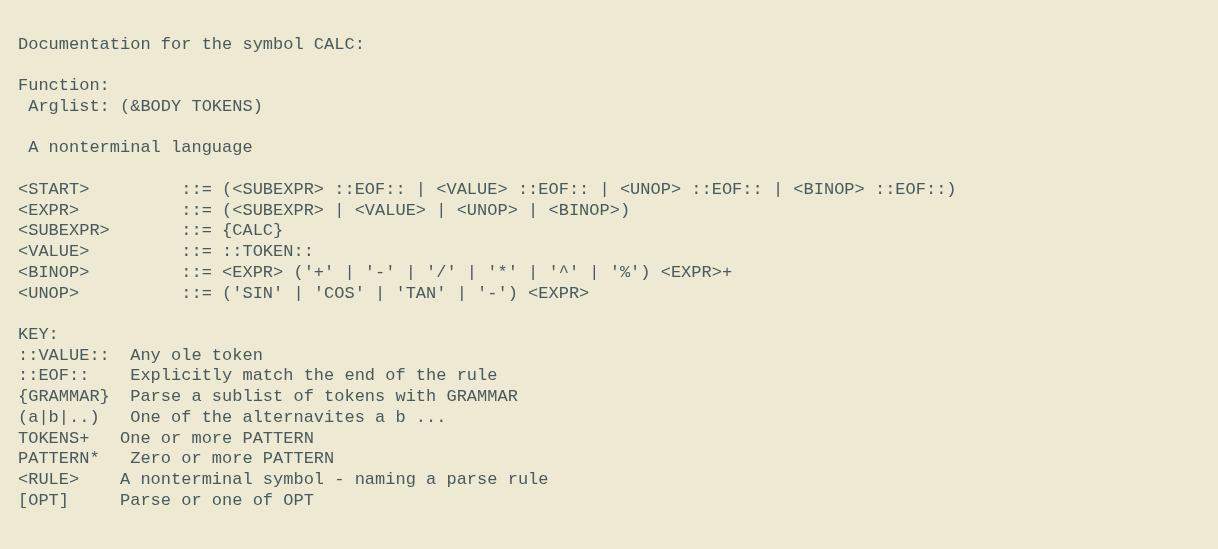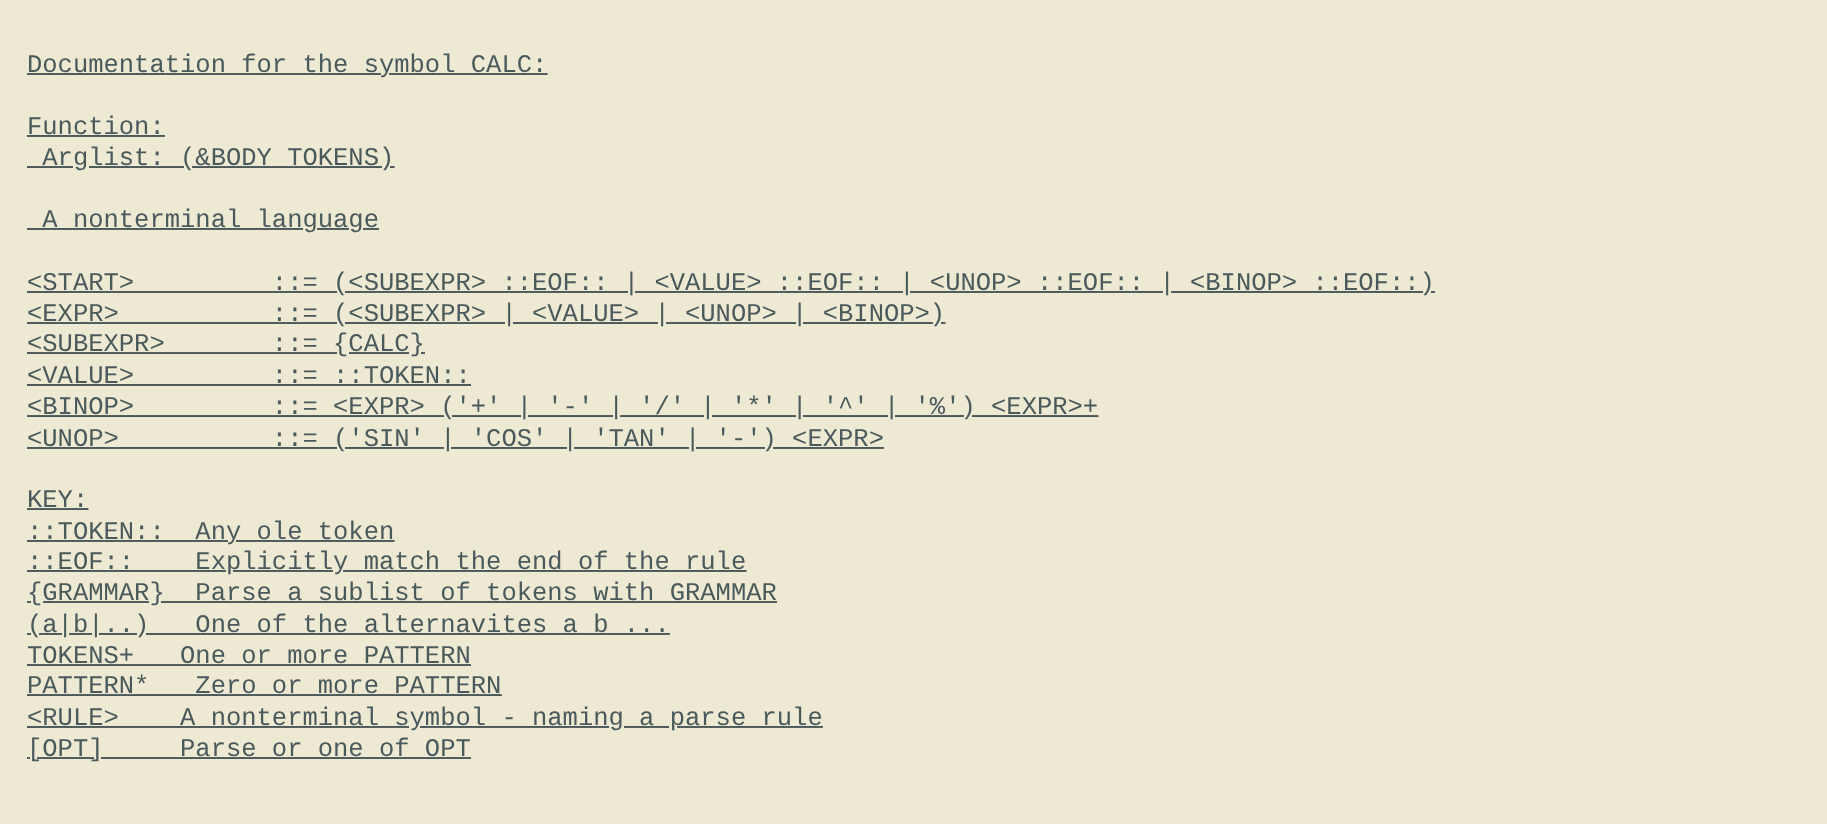--- a/index.html
+++ b/index.html
@@ -1,19 +1,18 @@
 <!DOCTYPE html>
 <html><head>
   <meta charset="utf-8">
   <style>
     * {
       margin: 0;
       padding: 0;
       box-sizing: border-box;
-      text-decoration: underline;
     }
     body {
       background-color: #ede9d3;
       font-family: 'Consolas', 'Monaco', 'Courier New', monospace;
       font-size: 17px;
       line-height: 1.22;
       color: #4a5a5c;
       padding: 14px 18px;
       white-space: pre;
       width: 1218px;
@@ -31,21 +30,21 @@
 <span> A nonterminal language</span>
 
 <span>&lt;START&gt;         ::= (&lt;SUBEXPR&gt; ::EOF:: | &lt;VALUE&gt; ::EOF:: | &lt;UNOP&gt; ::EOF:: | &lt;BINOP&gt; ::EOF::)</span>
 <span>&lt;EXPR&gt;          ::= (&lt;SUBEXPR&gt; | &lt;VALUE&gt; | &lt;UNOP&gt; | &lt;BINOP&gt;)</span>
 <span>&lt;SUBEXPR&gt;       ::= {CALC}</span>
 <span>&lt;VALUE&gt;         ::= ::TOKEN::</span>
 <span>&lt;BINOP&gt;         ::= &lt;EXPR&gt; ('+' | '-' | '/' | '*' | '^' | '%') &lt;EXPR&gt;+</span>
 <span>&lt;UNOP&gt;          ::= ('SIN' | 'COS' | 'TAN' | '-') &lt;EXPR&gt;</span>
 
 <span>KEY:</span>
-<span>::TOKEN::  Any ole token</span>
+<span>::VALUE::  Any ole token</span>
 <span>::EOF::    Explicitly match the end of the rule</span>
 <span>{GRAMMAR}  Parse a sublist of tokens with GRAMMAR</span>
 <span>(a|b|..)   One of the alternavites a b ...</span>
 <span>TOKENS+   One or more PATTERN</span>
 <span>PATTERN*   Zero or more PATTERN</span>
 <span>&lt;RULE&gt;    A nonterminal symbol - naming a parse rule</span>
 <span>[OPT]     Parse or one of OPT</span>
 
 
 </body></html>

